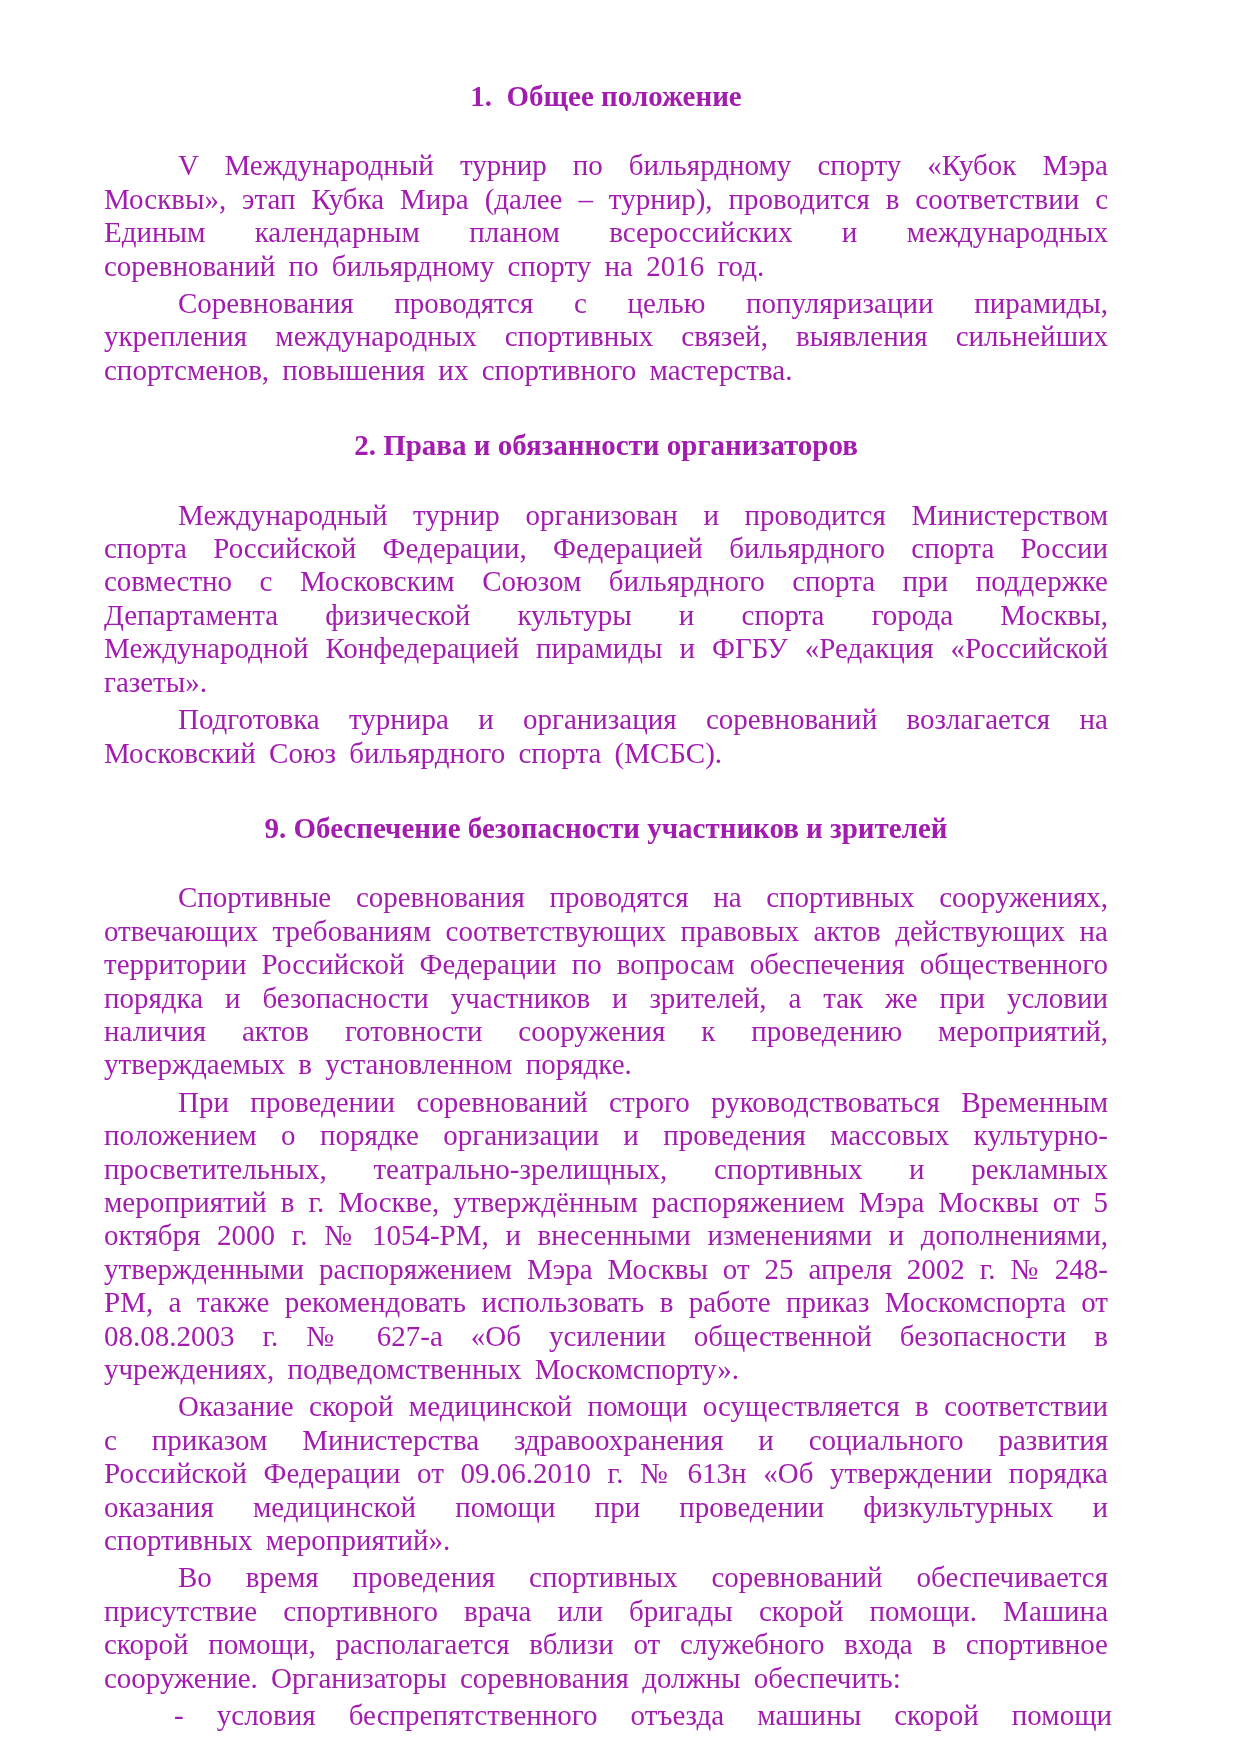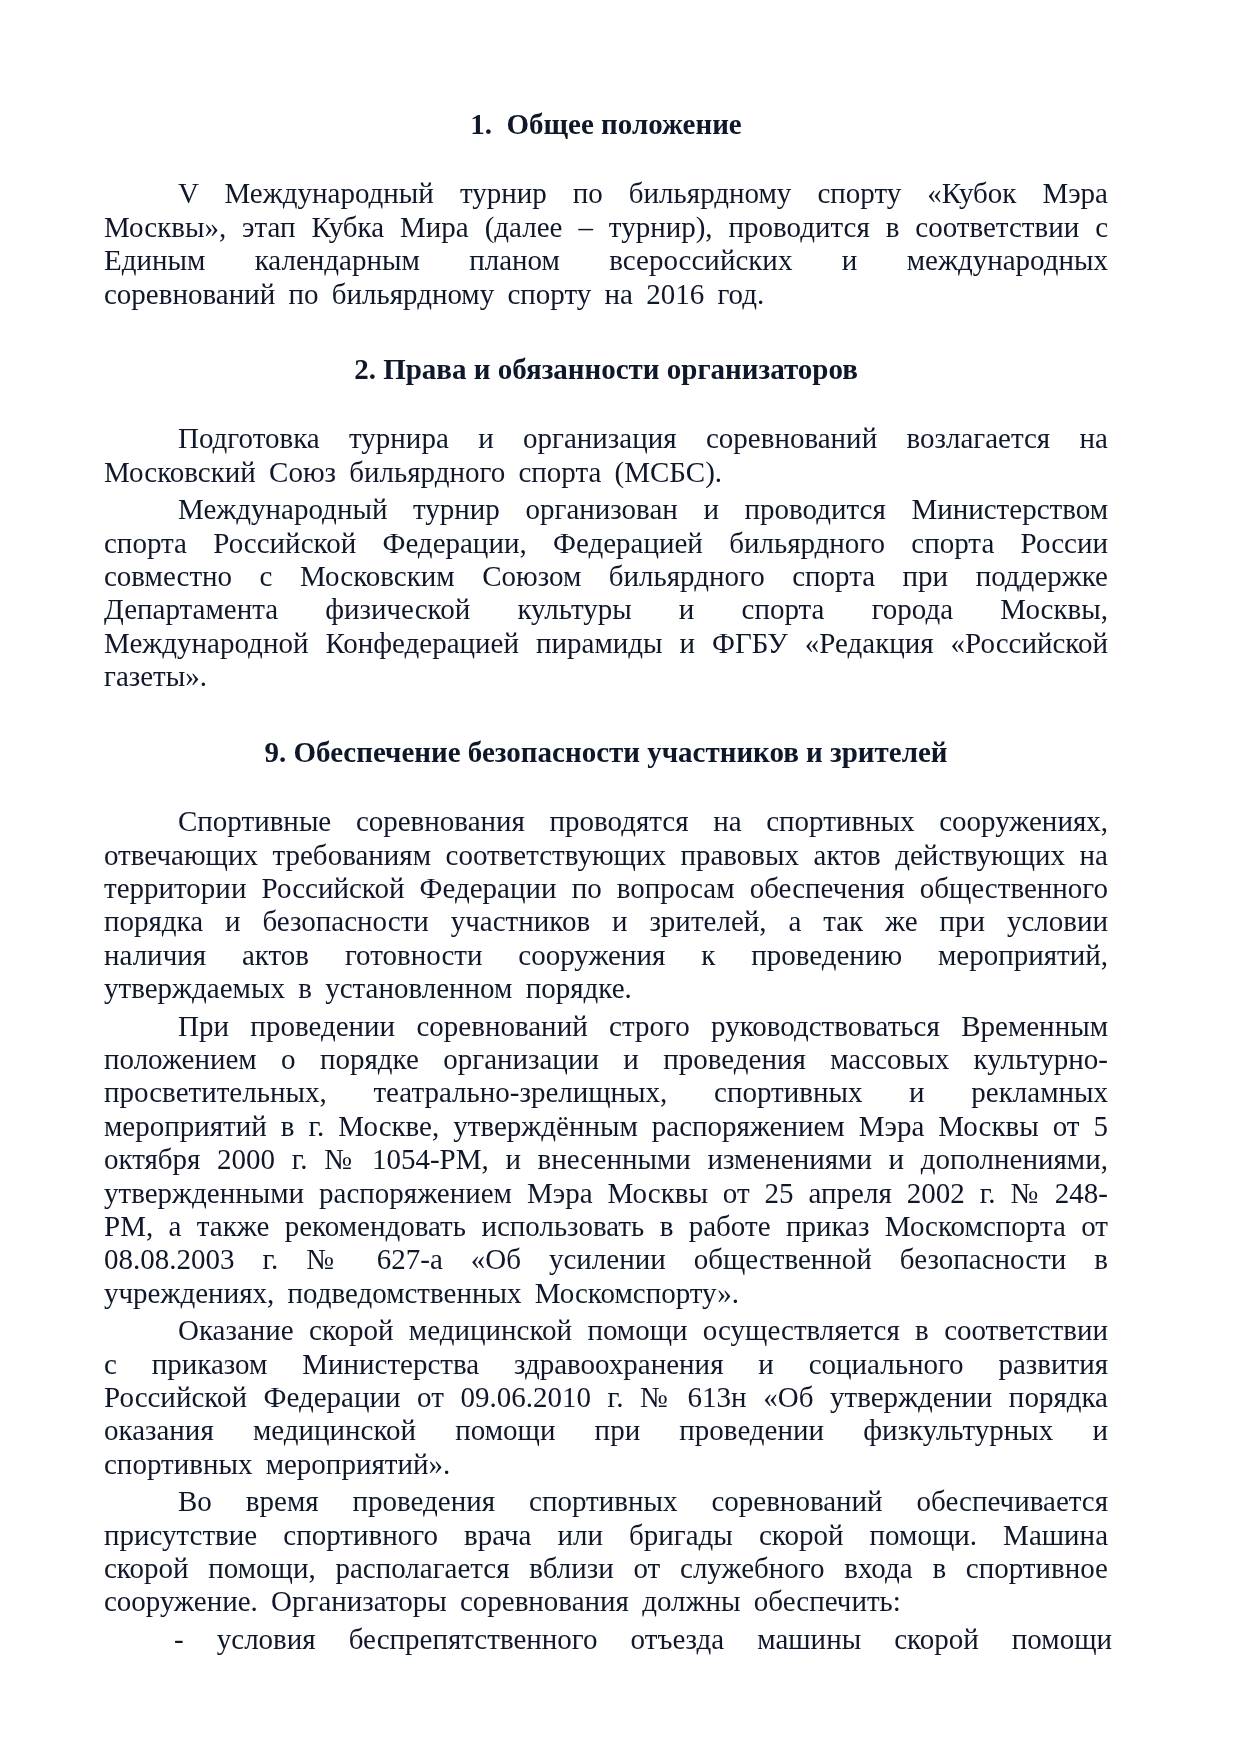--- a/index.html
+++ b/index.html
@@ -6,22 +6,22 @@
     margin: 0;
     padding: 0;
     background: #ffffff;
   }
   .page {
     position: relative;
     width: 1239px;
     height: 1752px;
     box-sizing: border-box;
     background: #ffffff;
-    color: #0f172a;
-    padding: 108px 127px 0 100px;
+    color: #a21caf;
+    padding: 80px 127px 0 100px;
     overflow: hidden;
     font-family: "Liberation Serif", "DejaVu Serif", serif;
     font-size: 29px;
     line-height: 33.4px;
     hyphens: none;
     -webkit-hyphens: none;
   }
   .heading {
     font-weight: bold;
     text-align: center;
@@ -49,26 +49,27 @@
 </style>
 </head>
 <body>
 
 <div class="page">
 
   <h2 class="heading first">1.  Общее положение</h2>
 
   <p class="para">V Международный турнир по бильярдному спорту «Кубок Мэра Москвы», этап Кубка Мира (далее – турнир), проводится в соответствии с Единым календарным планом всероссийских и международных соревнований по бильярдному спорту на 2016 год.</p>
 
+  <p class="para">Соревнования проводятся с целью популяризации пирамиды, укрепления международных спортивных связей, выявления сильнейших спортсменов, повышения их спортивного мастерства.</p>
 
   <h2 class="heading">2. Права и обязанности организаторов</h2>
 
+  <p class="para">Международный турнир организован и проводится Министерством спорта Российской Федерации, Федерацией бильярдного спорта России совместно с Московским Союзом бильярдного спорта при поддержке Департамента физической культуры и спорта города Москвы, Международной Конфедерацией пирамиды и ФГБУ «Редакция «Российской газеты».</p>
+
   <p class="para">Подготовка турнира и организация соревнований возлагается на Московский Союз бильярдного спорта (МСБС).</p>
-
-  <p class="para">Международный турнир организован и проводится Министерством спорта Российской Федерации, Федерацией бильярдного спорта России совместно с Московским Союзом бильярдного спорта при поддержке Департамента физической культуры и спорта города Москвы, Международной Конфедерацией пирамиды и ФГБУ «Редакция «Российской газеты».</p>
 
   <h2 class="heading">9. Обеспечение безопасности участников и зрителей</h2>
 
   <p class="para">Спортивные соревнования проводятся на спортивных сооружениях, отвечающих требованиям соответствующих правовых актов действующих на территории Российской Федерации по вопросам обеспечения общественного порядка и безопасности участников и зрителей, а так же при условии наличия актов готовности сооружения к проведению мероприятий, утверждаемых в установленном порядке.</p>
 
   <p class="para">При проведении соревнований строго руководствоваться Временным положением о порядке организации и проведения массовых культурно-просветительных, театрально-зрелищных, спортивных и рекламных мероприятий в г. Москве, утверждённым распоряжением Мэра Москвы от 5 октября 2000 г. № 1054-РМ, и внесенными изменениями и дополнениями, утвержденными распоряжением Мэра Москвы от 25 апреля 2002 г. № 248-РМ, а также рекомендовать использовать в работе приказ Москомспорта от 08.08.2003 г. № 627-а «Об усилении общественной безопасности в учреждениях, подведомственных Москомспорту».</p>
 
   <p class="para">Оказание скорой медицинской помощи осуществляется в соответствии с приказом Министерства здравоохранения и социального развития Российской Федерации от 09.06.2010 г. № 613н «Об утверждении порядка оказания медицинской помощи при проведении физкультурных и спортивных мероприятий».</p>
 
   <p class="para">Во время проведения спортивных соревнований обеспечивается присутствие спортивного врача или бригады скорой помощи. Машина скорой помощи, располагается вблизи от служебного входа в спортивное сооружение. Организаторы соревнования должны обеспечить:</p>

